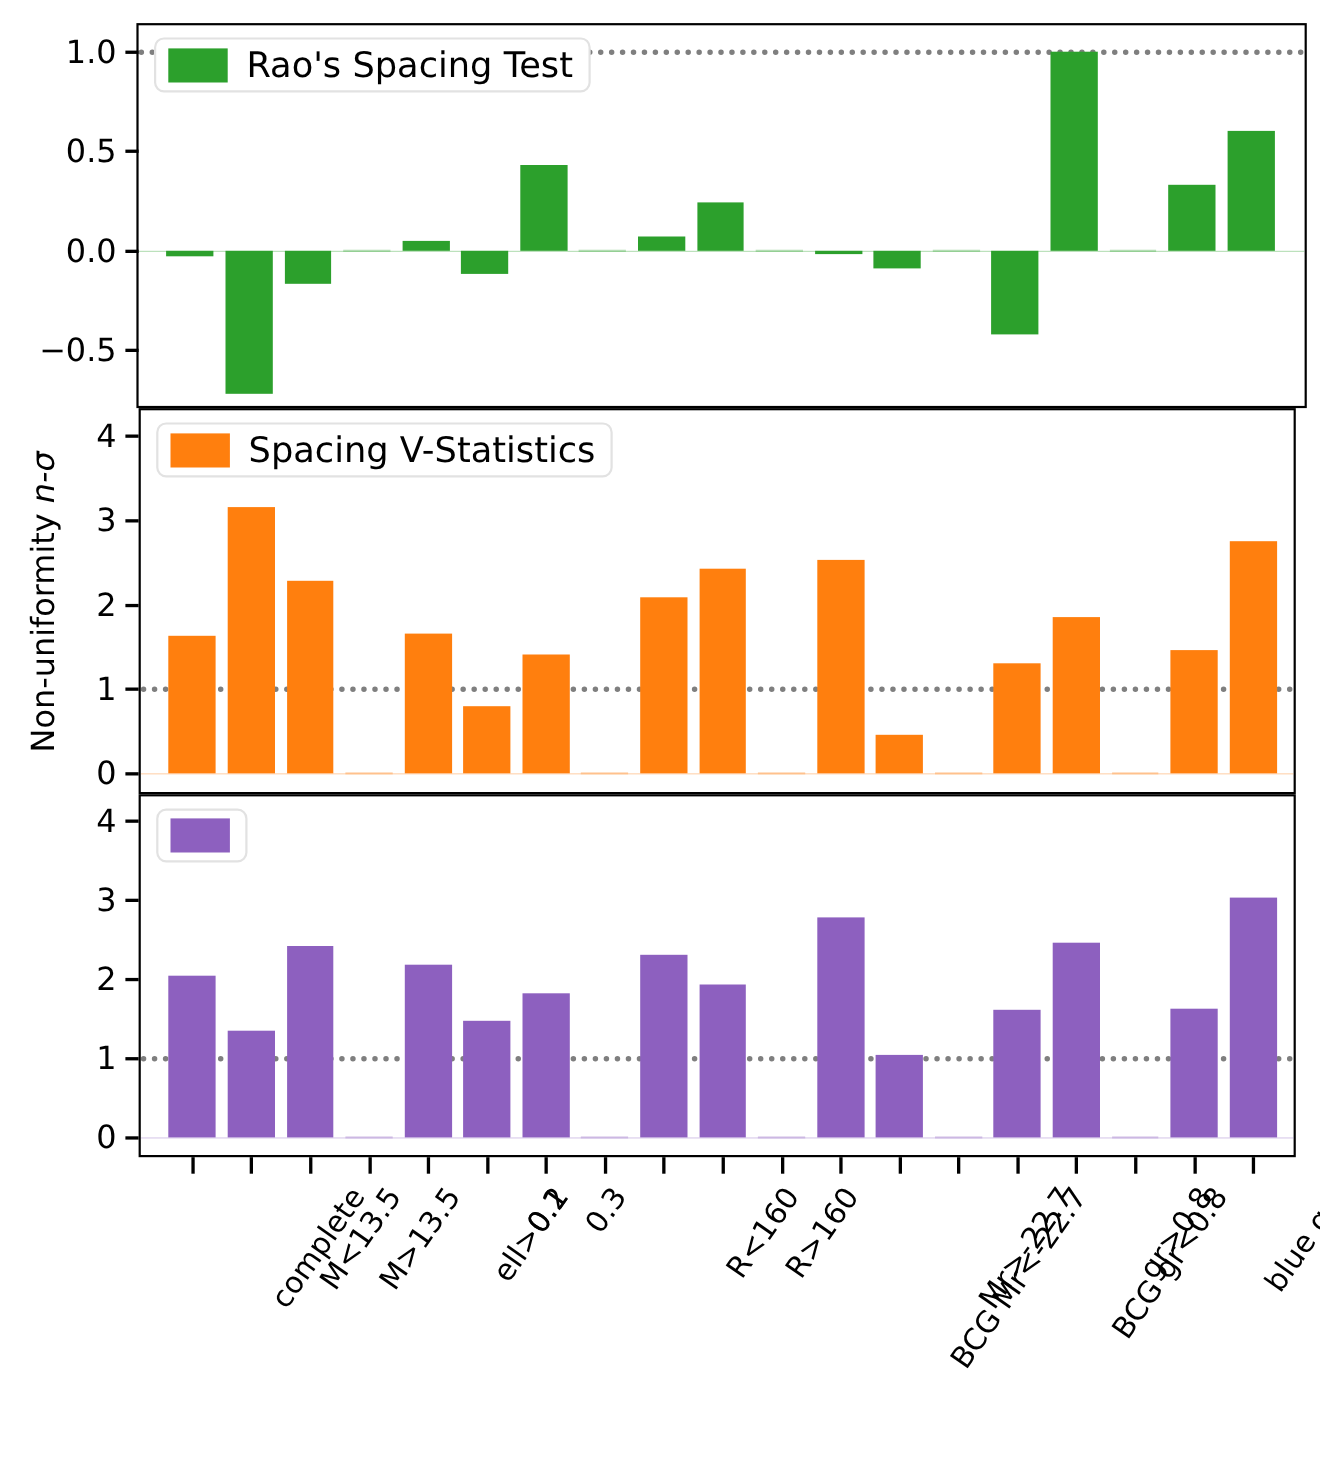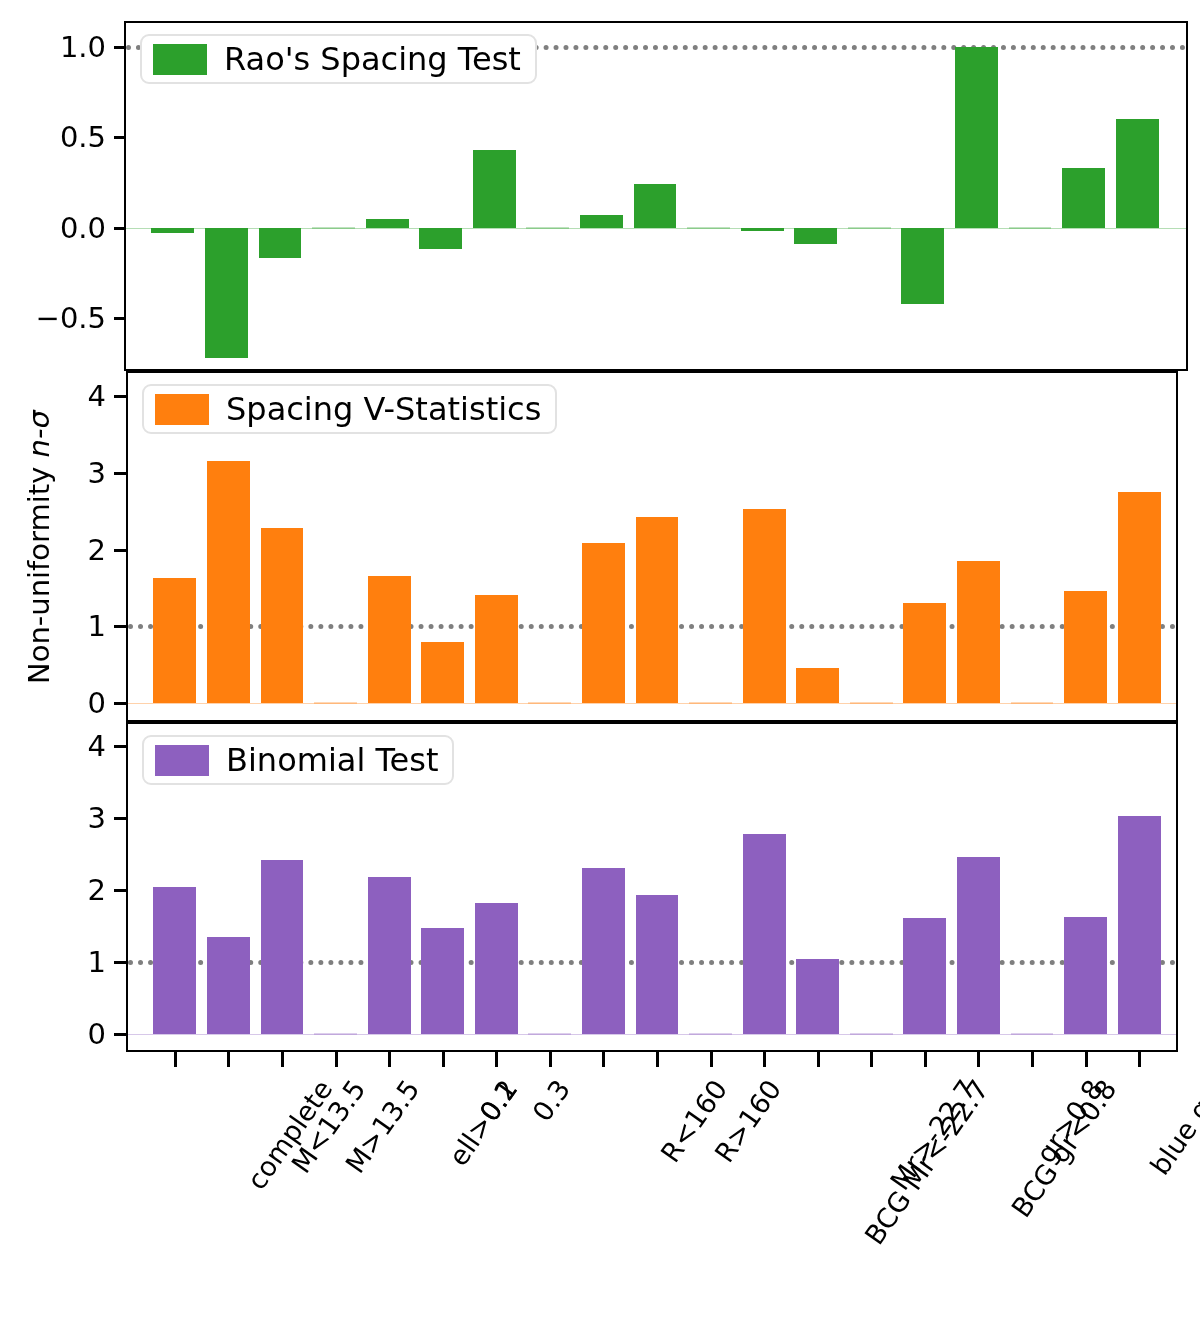--- a/index.html
+++ b/index.html
@@ -119,21 +119,20 @@
         <div class="bar" style="left: 668.305px; width: 42.8632px; background: rgb(141, 96, 191); top: 235.124px; height: 75.0088px;"></div>
         <div class="bar" style="left: 721.884px; width: 42.8632px; background: rgb(141, 96, 191); top: 309.133px; height: 2px; opacity: 0.3;"></div>
         <div class="bar" style="left: 775.463px; width: 42.8632px; background: rgb(141, 96, 191); top: 194.013px; height: 116.119px;"></div>
         <div class="bar" style="left: 829.042px; width: 42.8632px; background: rgb(141, 96, 191); top: 132.708px; height: 177.425px;"></div>
         <div class="bar" style="left: 882.621px; width: 42.8632px; background: rgb(141, 96, 191); top: 309.133px; height: 2px; opacity: 0.3;"></div>
         <div class="bar" style="left: 936.2px; width: 42.8632px; background: rgb(141, 96, 191); top: 192.571px; height: 117.562px;"></div>
         <div class="bar" style="left: 989.779px; width: 42.8632px; background: rgb(141, 96, 191); top: 92.3186px; height: 217.814px;"></div>
       </div>
     <div class="legend" style="left:14px;top:11px;">
       <span class="swatch" style="background:#8d60bf;"></span>
-      <span class="ltext">Binomial Test</span>
     </div>
   </div>
 
   <div id="yticklayer">
       <div class="tickmark" style="left: 114px; top: 46.5497px;"></div>
       <div class="ytick" style="right: 1094px; top: 46.5497px;">1.0</div>
       <div class="tickmark" style="left: 114px; top: 137.126px;"></div>
       <div class="ytick" style="right: 1094px; top: 137.126px;">0.5</div>
       <div class="tickmark" style="left: 114px; top: 227.702px;"></div>
       <div class="ytick" style="right: 1094px; top: 227.702px;">0.0</div>

